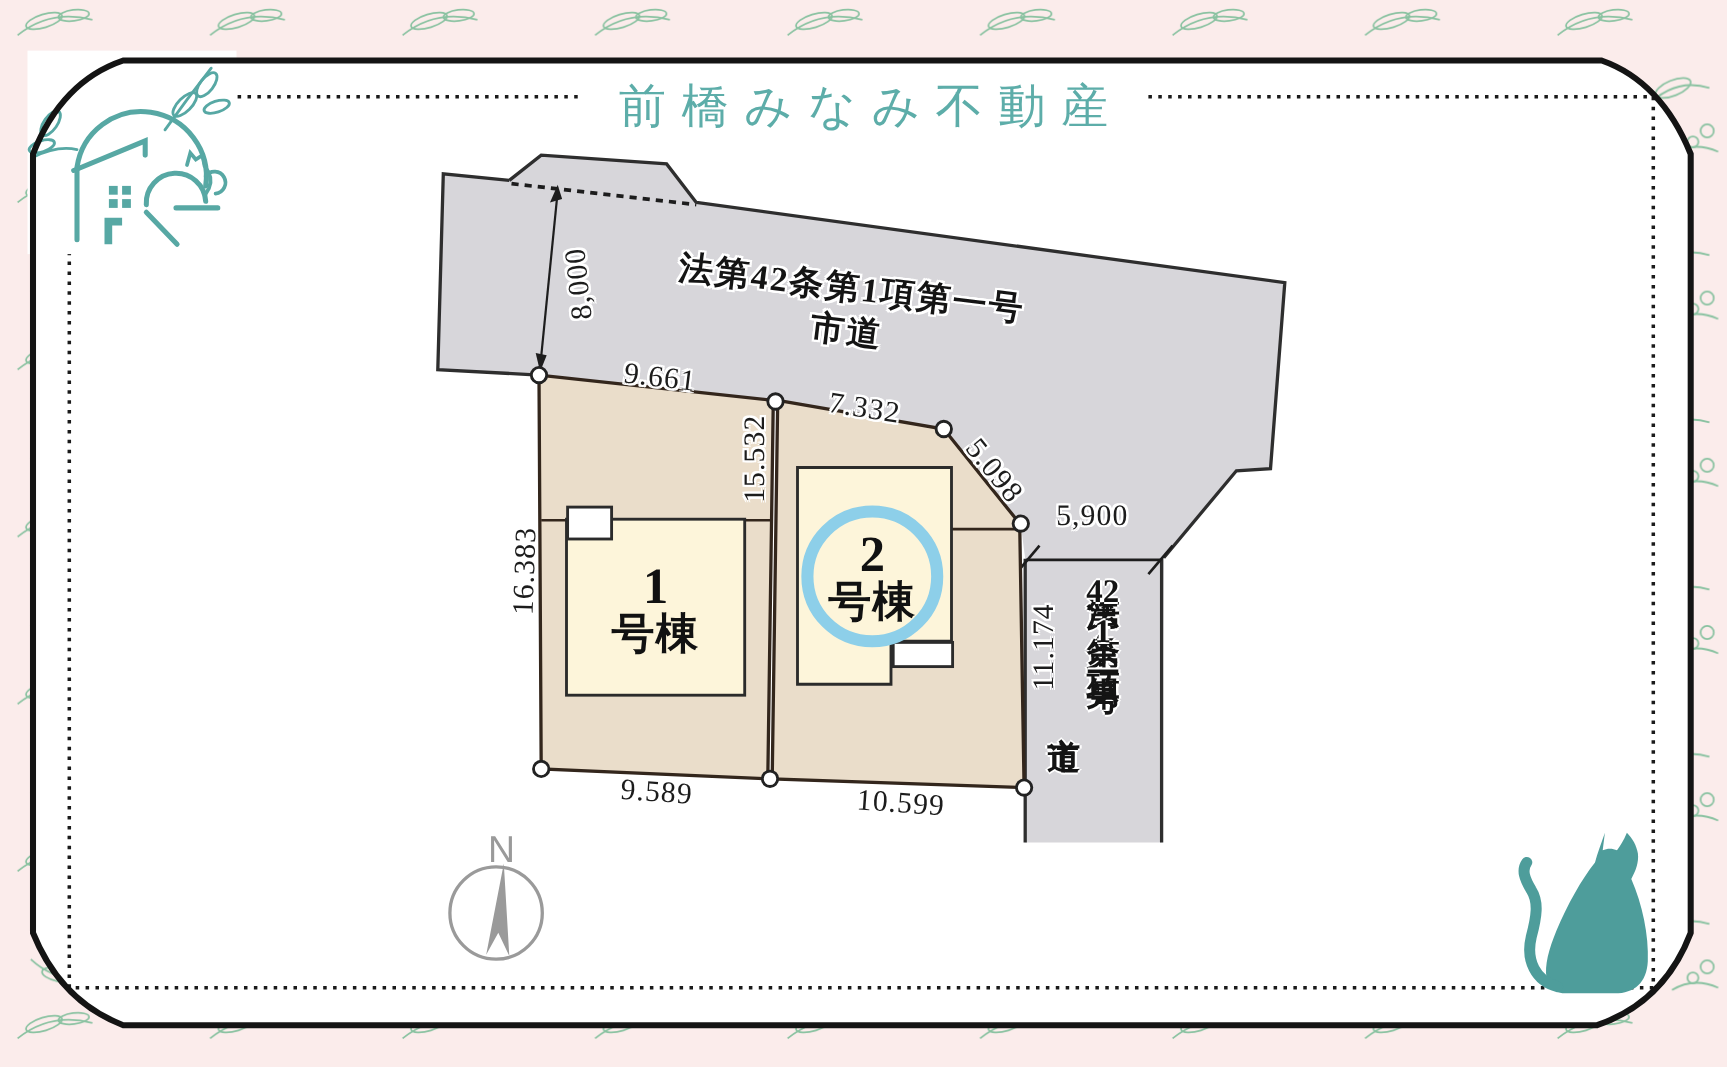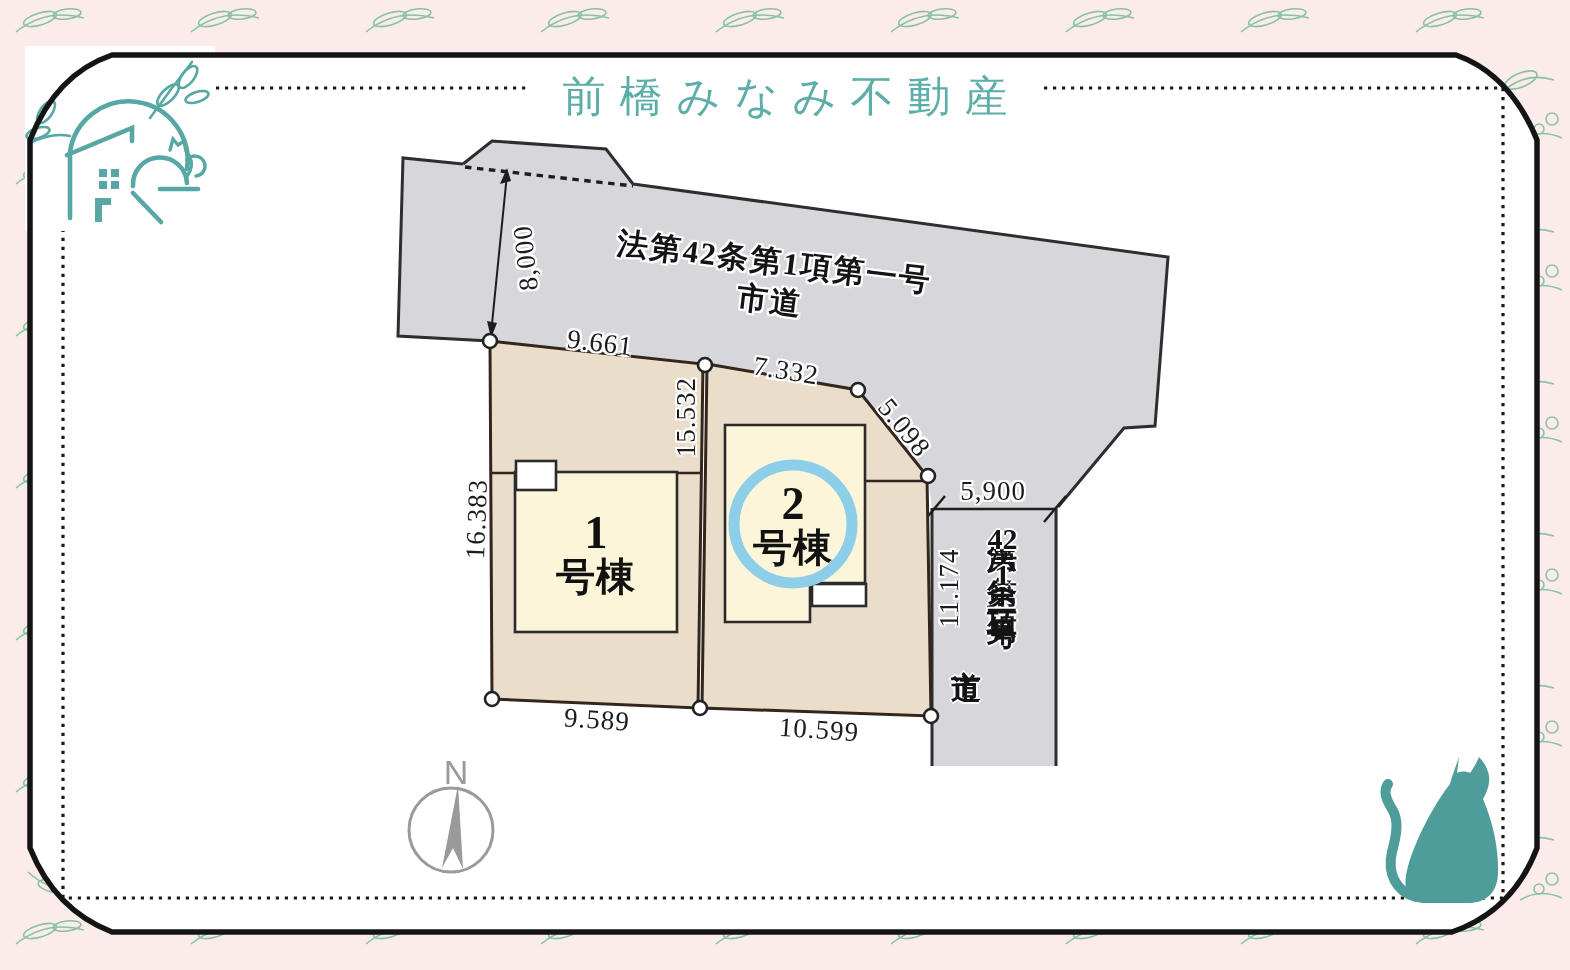--- a/index.html
+++ b/index.html
@@ -189,20 +189,20 @@
 </div>
 <div class="bldg-label" style="left:731px;top:444px;width:124px;height:160px;">
   <div class="num">2</div>
   <div class="suf">号棟</div>
 </div>
 
 <div class="dim" style="left:526px;top:258px;transform:translate(-50%,-50%) rotate(-96deg);">8,000</div>
 <div class="dim" style="left:600px;top:343px;transform:translate(-50%,-50%) rotate(7deg);">9.661</div>
 <div class="dim" style="left:786px;top:371px;transform:translate(-50%,-50%) rotate(9deg);">7.332</div>
 <div class="dim" style="left:904px;top:428px;transform:translate(-50%,-50%) rotate(51deg);">5.098</div>
-<div class="dim" style="left:993px;top:491px;transform:translate(-50%,-50%);">5,900</div>
+<div class="dim" style="left:993px;top:469px;transform:translate(-50%,-50%);">5,900</div>
 <div class="dim" style="left:686px;top:417px;transform:translate(-50%,-50%) rotate(-90deg);">15.532</div>
 <div class="dim" style="left:477px;top:519px;transform:translate(-50%,-50%) rotate(-88deg);">16.383</div>
 <div class="dim" style="left:949px;top:588px;transform:translate(-50%,-50%) rotate(-90deg);">11.174</div>
 <div class="dim" style="left:597px;top:720px;transform:translate(-50%,-50%) rotate(4deg);">9.589</div>
 <div class="dim" style="left:819px;top:730px;transform:translate(-50%,-50%) rotate(4deg);">10.599</div>
 
 </div>
 
 </body></html>

